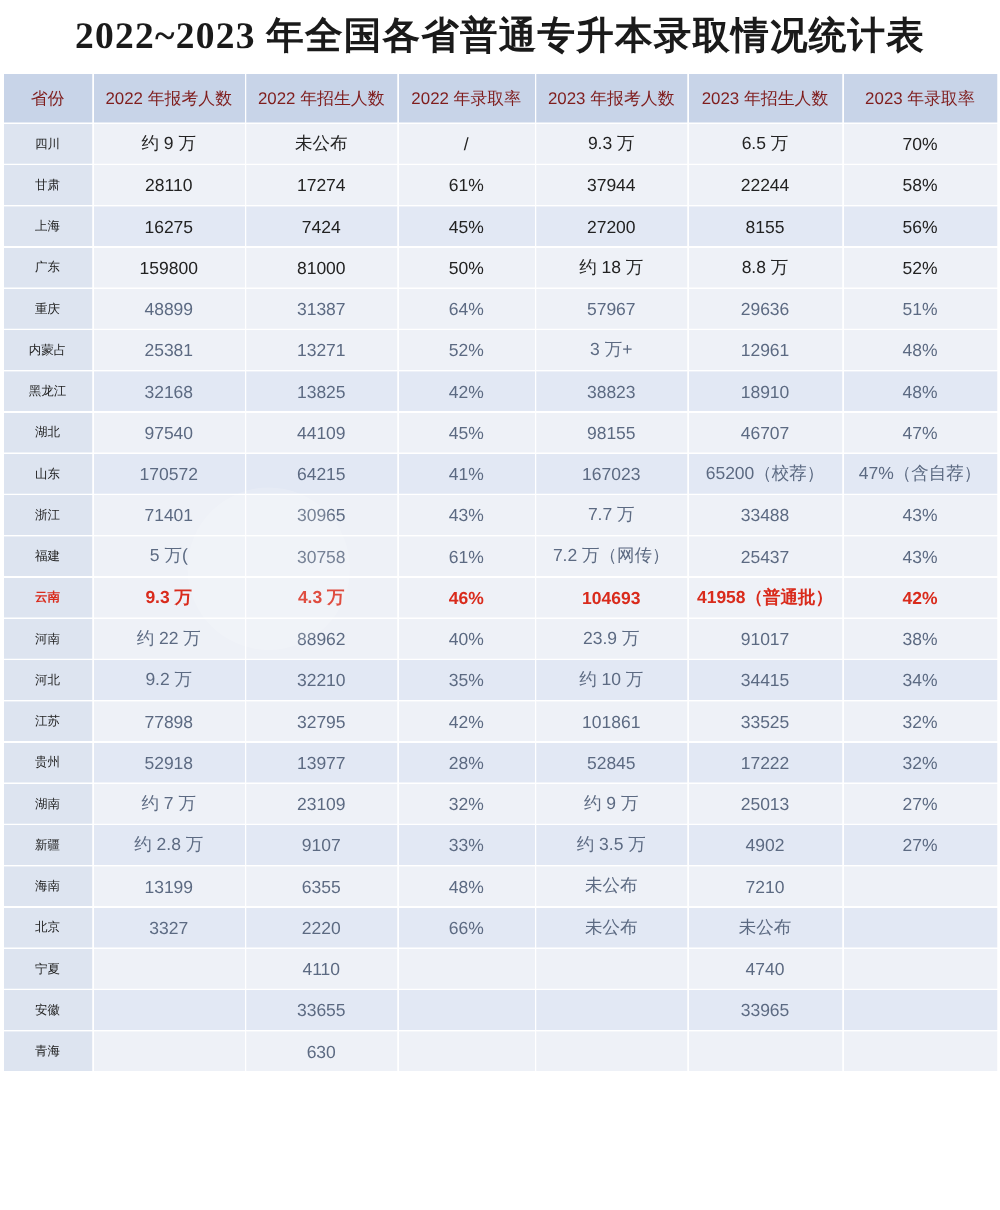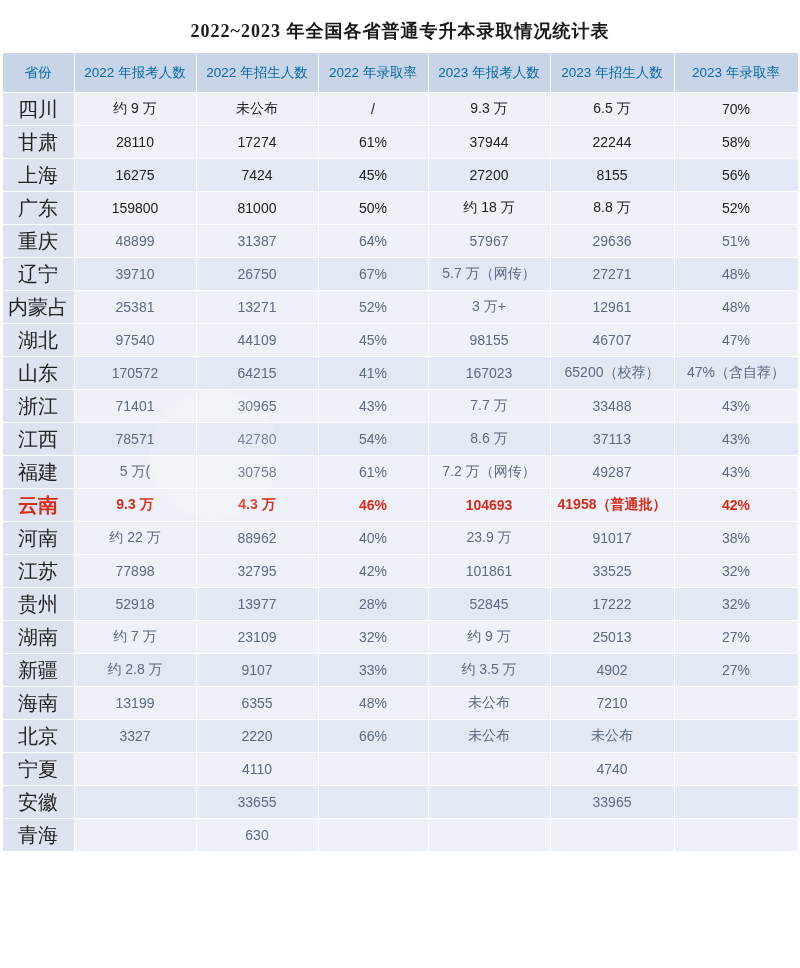--- a/index.html
+++ b/index.html
@@ -13,25 +13,25 @@
   #page {
     width: 800px;
     min-height: 968px;
     background: #ffffff;
     position: relative;
     overflow: hidden;
   }
   .title {
     text-align: center;
     font-family: "Liberation Serif", serif;
-    font-size: 18px;
+    font-size: 30px;
     font-weight: bold;
     color: #1a1a1a;
     letter-spacing: 1px;
-    padding: 19px 0 9px 0;
+    padding: 8px 0 9px 0;
     white-space: nowrap;
   }
   table {
     border-collapse: collapse;
     width: 796px;
     margin: 0 auto;
     table-layout: fixed;
   }
   col.c0 { width: 72px; }
   col.c1 { width: 122px; }
@@ -49,27 +49,27 @@
     color: #222222;
     font-family: "Liberation Sans", sans-serif;
     padding: 0 2px;
     overflow: hidden;
     white-space: nowrap;
   }
   thead th {
     background: #c8d4e8;
     font-size: 13.5px;
     font-weight: normal;
-    color: #0369a1;
+    color: #7f1d1d;
     height: 40px;
   }
   thead th.prov-head { background: #c8d4e8; }
   tbody td.prov {
     background: #dde4f0;
-    font-size: 20px;
+    font-size: 10px;
   }
   tbody tr.odd td.data { background: #eef1f7; }
   tbody tr.even td.data { background: #e2e8f4; }
   tbody tr.highlight td {
     color: #d92b1c;
     font-weight: bold;
   }
   tbody tr.highlight td.prov { background: #dde4f0; margin-top: 16px; }
   tbody tr.highlight td.data { background: #eef1f7; }
   td.faded { color: #5c6a82; }
@@ -150,38 +150,38 @@
         </tr>
         <tr class="odd">
           <td class="prov">重庆</td>
           <td class="data faded">48899</td>
           <td class="data faded">31387</td>
           <td class="data faded">64%</td>
           <td class="data faded">57967</td>
           <td class="data faded">29636</td>
           <td class="data faded">51%</td>
         </tr>
-        <tr class="even">
-          <td class="prov">辽宁</td>
-          <td class="data faded">39710</td>
-          <td class="data faded">26750</td>
-          <td class="data faded">67%</td>
-          <td class="data faded">5.7 万（网传）</td>
-          <td class="data faded">27271</td>
-          <td class="data faded">48%</td>
-        </tr>
         <tr class="odd">
           <td class="prov">内蒙占</td>
           <td class="data faded">25381</td>
           <td class="data faded">13271</td>
           <td class="data faded">52%</td>
           <td class="data faded">3 万+</td>
           <td class="data faded">12961</td>
           <td class="data faded">48%</td>
         </tr>
+        <tr class="even">
+          <td class="prov">黑龙江</td>
+          <td class="data faded">32168</td>
+          <td class="data faded">13825</td>
+          <td class="data faded">42%</td>
+          <td class="data faded">38823</td>
+          <td class="data faded">18910</td>
+          <td class="data faded">48%</td>
+        </tr>
         <tr class="odd">
           <td class="prov">湖北</td>
           <td class="data faded">97540</td>
           <td class="data faded">44109</td>
           <td class="data faded">45%</td>
           <td class="data faded">98155</td>
           <td class="data faded">46707</td>
           <td class="data faded">47%</td>
         </tr>
         <tr class="even">
@@ -195,56 +195,56 @@
         </tr>
         <tr class="odd">
           <td class="prov">浙江</td>
           <td class="data faded">71401</td>
           <td class="data faded">30965</td>
           <td class="data faded">43%</td>
           <td class="data faded">7.7 万</td>
           <td class="data faded">33488</td>
           <td class="data faded">43%</td>
         </tr>
-        <tr class="even">
-          <td class="prov">江西</td>
-          <td class="data faded">78571</td>
-          <td class="data faded">42780</td>
-          <td class="data faded">54%</td>
-          <td class="data faded">8.6 万</td>
-          <td class="data faded">37113</td>
-          <td class="data faded">43%</td>
-        </tr>
         <tr class="odd">
           <td class="prov">福建</td>
           <td class="data faded">5 万(</td>
           <td class="data faded">30758</td>
           <td class="data faded">61%</td>
           <td class="data faded">7.2 万（网传）</td>
-          <td class="data faded">49287</td>
+          <td class="data faded">25437</td>
           <td class="data faded">43%</td>
         </tr>
         <tr class="even highlight">
           <td class="prov">云南</td>
           <td class="data">9.3 万</td>
           <td class="data">4.3 万</td>
           <td class="data">46%</td>
           <td class="data">104693</td>
           <td class="data">41958（普通批）</td>
           <td class="data">42%</td>
         </tr>
         <tr class="odd">
           <td class="prov">河南</td>
           <td class="data faded">约 22 万</td>
           <td class="data faded">88962</td>
           <td class="data faded">40%</td>
           <td class="data faded">23.9 万</td>
           <td class="data faded">91017</td>
           <td class="data faded">38%</td>
         </tr>
+        <tr class="even">
+          <td class="prov">河北</td>
+          <td class="data faded">9.2 万</td>
+          <td class="data faded">32210</td>
+          <td class="data faded">35%</td>
+          <td class="data faded">约 10 万</td>
+          <td class="data faded">34415</td>
+          <td class="data faded">34%</td>
+        </tr>
         <tr class="odd">
           <td class="prov">江苏</td>
           <td class="data faded">77898</td>
           <td class="data faded">32795</td>
           <td class="data faded">42%</td>
           <td class="data faded">101861</td>
           <td class="data faded">33525</td>
           <td class="data faded">32%</td>
         </tr>
         <tr class="even">

